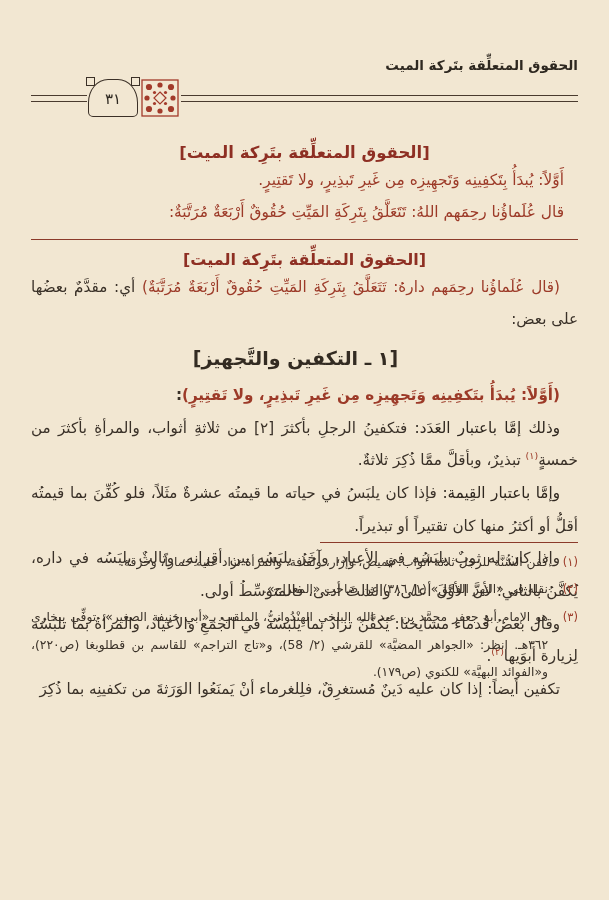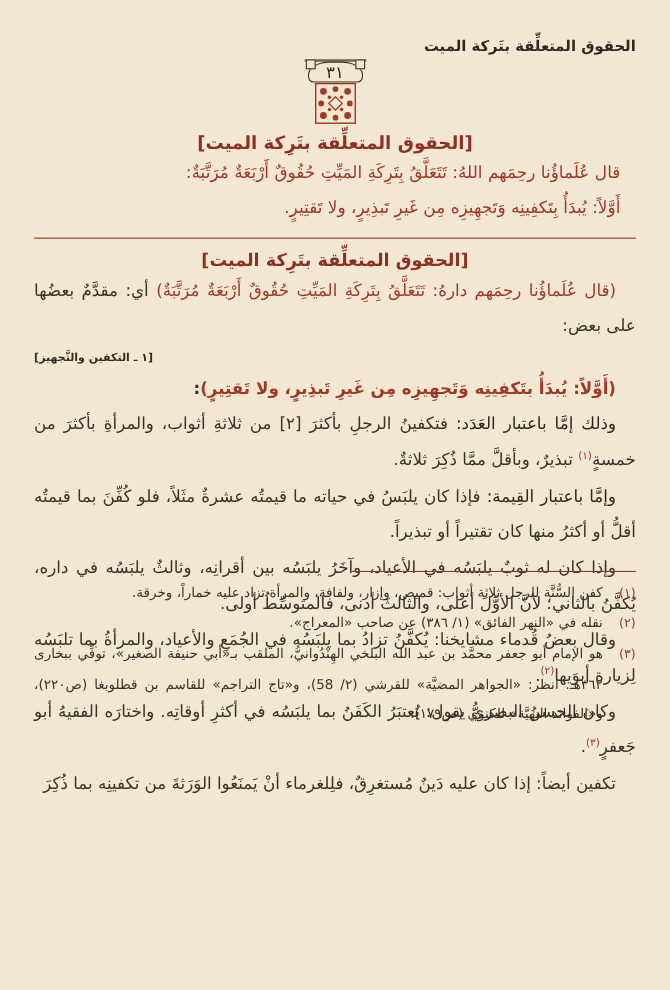--- a/index.html
+++ b/index.html
@@ -10,37 +10,37 @@
     color:#3a3128;
     overflow:hidden;
   }
   .page{
     position:relative;
     width:609px;height:680px;
     background:#f2e7d2;
     box-sizing:border-box;
     padding:34px 31px 18px 31px;
     direction:rtl;
+    margin-top:23px;
   }
   
   .running-title{
     text-align:right;
     font-size:13.5px;
     font-weight:bold;
     color:#2e2820;
     letter-spacing:0;
     margin-bottom:4px;
     padding-left:2px;
   }
   .rule-row{
     direction:ltr;
     display:flex;
     align-items:center;
     height:42px;
-    flex-direction:column;
   }
   .dbl{
     height:5px;
     border-top:1.4px solid #4a3b2f;
     border-bottom:1.4px solid #4a3b2f;
   }
   .dbl.short{width:56px;}
   .dbl.long{flex:1;}
   .page-no-box{
     position:relative;
@@ -100,26 +100,26 @@
     text-align:justify;
     text-indent:14px;
   }
   .matn-sep{
     border:none;
     border-top:1.6px solid #8b3a2a;
     margin:10px 0 8px 0;
   }
   .subheading{
     margin:2px 0 0 0;
-    font-size:10px;
+    font-size:19px;
     line-height:2.15;
     text-indent:18px;
     font-weight:bold;
     color:#332b22;
-    text-align:left;
+    text-align:center;
   }
   .lead{font-weight:normal;color:#2e261e;}
   sup.fnref{
     color:#9c3a28;
     font-size:9.5px;
     vertical-align:super;
     line-height:0;
   }
   
   footer{
@@ -182,42 +182,41 @@
         </svg>
       </div>
       <div class="dbl long"></div>
     </div>
   </header>
 
   <main>
 
     <h1 class="matn-title">[الحقوق المتعلِّقة بتَرِكة الميت]</h1>
 
+    <p class="matn-p">أَوَّلاً: يُبدَأُ بِتَكفِينِه وَتَجهِيزِه مِن غَيرِ تَبذِيرٍ، ولا تَقتِيرٍ.</p>
     <p class="matn-p">قال عُلَماؤُنا رحِمَهم اللهُ: تَتَعَلَّقُ بِتَرِكَةِ المَيِّتِ حُقُوقٌ أَرْبَعَةٌ مُرَتَّبَةٌ:</p>
-    <p class="matn-p">أَوَّلاً: يُبدَأُ بِتَكفِينِه وَتَجهِيزِه مِن غَيرِ تَبذِيرٍ، ولا تَقتِيرٍ.</p>
 
     <hr class="matn-sep">
 
     <h2 class="sharh-title">[الحقوق المتعلِّقة بتَرِكة الميت]</h2>
 
     <p class="body-line"><span class="red">(قال عُلَماؤُنا رحِمَهم دارهُ: تَتَعَلَّقُ بِتَرِكَةِ المَيِّتِ حُقُوقٌ أَرْبَعَةٌ مُرَتَّبَةٌ)</span><span> أي: مقدَّمٌ بعضُها على بعض:</span></p>
 
     <p class="subheading">[١ ـ التكفين والتَّجهيز]</p>
 
     <p class="body-line"><span class="red bold">(أَوَّلاً: يُبدَأُ بتَكفِينِه وَتَجهِيزِه مِن غَيرِ تَبذِيرٍ، ولا تَقتِيرٍ)</span><span class="bold">:</span></p>
 
     <p class="body-line"><span class="lead">وذلك إمَّا باعتبار العَدَد:</span><span> فتكفينُ الرجلِ بأكثرَ [٢] من ثلاثةِ أثواب، والمرأةِ بأكثرَ من خمسةٍ</span><sup class="fnref">(١)</sup><span> تبذيرٌ، وبأقلَّ ممَّا ذُكِرَ ثلاثةٌ.</span></p>
 
     <p class="body-line"><span class="lead">وإمَّا باعتبار القِيمة:</span><span> فإذا كان يلبَسُ في حياته ما قيمتُه عشرةٌ مثَلاً، فلو كُفِّنَ بما قيمتُه أقلُّ أو أكثرُ منها كان تقتيراً أو تبذيراً.</span></p>
 
     <p class="body-line">وإذا كان له ثوبٌ يلبَسُه في الأعياد، وآخَرُ يلبَسُه بين أقرانِه، وثالثٌ يلبَسُه في داره، يُكفَّنُ بالثاني؛ لأنَّ الأوَّلَ أعلى، والثالثَ أدنى، فالمتوسِّطُ أولى.</p>
 
     <p class="body-line"><span>وقال بعضُ قُدماء مشايخنا: يُكفَّنُ تزادُ بما يلبَسُه في الجُمَعِ والأعياد، والمرأةُ بما تلبَسُه لِزيارة أبوَيها</span><sup class="fnref">(٢)</sup><span>.</span></p>
 
-    <p class="body-line"><span>وكان الحسنُ البصريُّ يقول: يُعتبَرُ الكَفَنُ بما يلبَسُه في أكثرِ أوقاتِه. واختارَه الفقيهُ أبو جَعفرٍ</span><sup class="fnref">(٣)</sup><span>.</span></p>
 
     <p class="body-line">تكفين أيضاً: إذا كان عليه دَينٌ مُستغرِقٌ، فلِلغرماء أنْ يَمنَعُوا الوَرَثةَ من تكفينِه بما ذُكِرَ</p>
 
   </main>
 
   <footer>
     <hr class="fn-sep">
 
     <div class="footnote">
       <span class="fn-marker">(١)</span>

